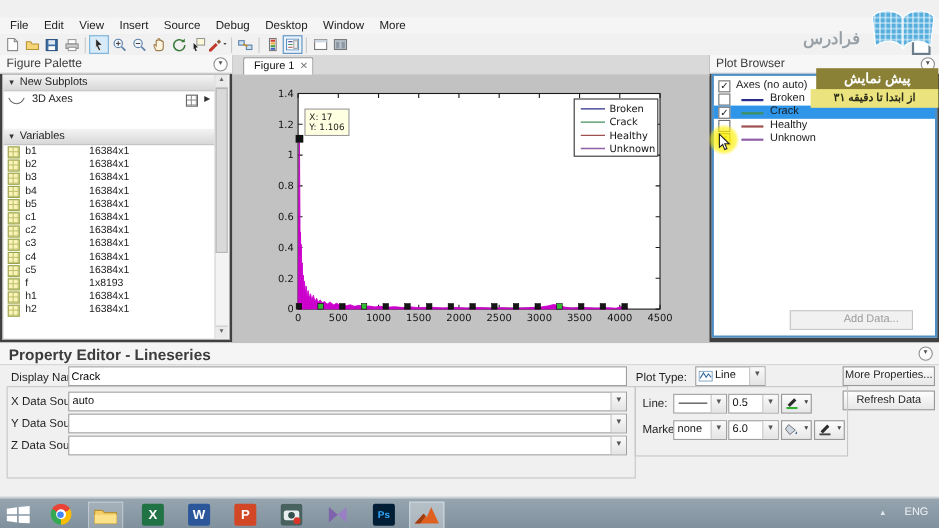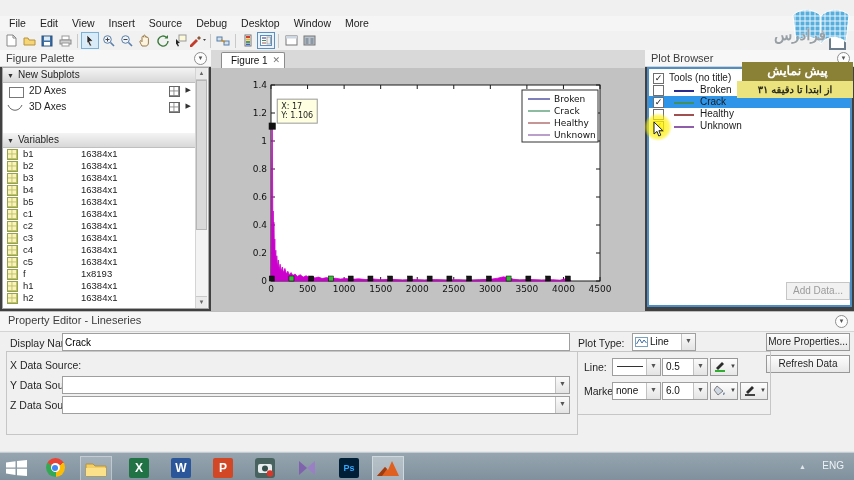--- a/index.html
+++ b/index.html
@@ -21,21 +21,21 @@
   .mright span{margin-left:6px;}
   
   .toolbar{position:absolute;left:0;top:31px;right:0;height:19px;background:#f1f1f1;border-bottom:1px solid #d7d7d7;display:flex;align-items:center;padding-left:2px;}
   .ti{width:18px;height:17px;display:flex;align-items:center;justify-content:center;position:relative;font-size:11px;color:#444;}
   .ti.on{background:#d8ebf8;border:1px solid #7ab1d8;width:16px;height:15px;}
   .ti.onb{border:1px solid #5a8fc0;background:#eaf3fb;width:16px;height:15px;}
   .tsep{width:1px;height:14px;background:#c9c9c9;margin:0 3px;}
   .tbsquare{position:absolute;right:8px;top:2px;width:13px;height:13px;background:#fff;border:2px solid #6b7d8a;}
   
   .faradars{position:absolute;right:2px;top:6px;width:122px;height:44px;z-index:30;}
-  .faradars .fatext{position:absolute;left:0;top:20px;font-size:15px;font-weight:bold;color:#98a0a6;direction:rtl;text-shadow:0 0 1px #fff;margin-left:44px;}
+  .faradars .fatext{position:absolute;left:0;top:20px;font-size:15px;font-weight:bold;color:#98a0a6;direction:rtl;text-shadow:0 0 1px #fff;}
   
   .main{position:absolute;left:0;top:50px;width:854px;height:261px;display:flex;background:#404040;}
   .panel{position:relative;}
   .palette{width:211px;}
   .center{flex:1;position:relative;}
   .browser{width:209px;}
   .phdr{height:16px;line-height:16px;font-size:11px;color:#3c3c3c;padding-left:6px;border-bottom:1px solid #d2d2d2;background:#f7f7f7;position:relative;}
   .gear{position:absolute;right:4px;top:2px;width:11px;height:11px;border:1px solid #8e8e8e;border-radius:50%;font-size:6px;line-height:10px;text-align:center;color:#555;background:#fdfdfd;}
   .palette-body{position:absolute;top:17px;left:2px;right:2px;bottom:2px;background:#fff;border:1px solid #a8a8a8;overflow:hidden;}
   .sechdr{height:14px;background:linear-gradient(#f4f4f4,#d8d8d8);border-bottom:1px solid #bfbfbf;font-size:10px;line-height:14px;color:#1f1f1f;padding-left:4px;margin-right:12px;}
@@ -67,25 +67,25 @@
   .pb-row.sel{background:#2e95e8;}
   .cb{position:absolute;left:4px;top:1px;width:9px;height:9px;background:#fff;border:1px solid #6f6f6f;font-size:9px;line-height:9px;text-align:center;color:#111;}
   .swatch{position:absolute;left:25px;top:6px;width:20px;height:2px;}
   .pb-label{position:absolute;left:51px;top:0;line-height:12px;}
   .pb-label.noswatch{left:20px;}
   .pb-pad{height:3px;}
   .glow{position:absolute;left:-5px;top:44px;width:28px;height:28px;border-radius:50%;background:radial-gradient(circle,rgba(255,240,0,.95),rgba(255,240,0,.6) 55%,rgba(255,240,0,0) 72%);pointer-events:none;}
   .cursor{position:absolute;left:4px;top:52px;z-index:6;}
   .wm1{position:absolute;left:97px;top:12px;width:111px;height:35px;background:#8a8136;color:#fff;font-weight:bold;font-size:12.5px;line-height:19px;text-align:center;direction:rtl;z-index:5;}
   .wm2{position:absolute;left:92px;top:31px;width:116px;height:17px;background:#ebe37d;color:#2c2c1a;font-weight:bold;font-size:10px;line-height:17px;text-align:center;direction:rtl;z-index:5;}
-  .adddata{position:absolute;right:0;bottom:5px;width:62px;height:16px;background:#f1f1f1;border:1px solid #c6c6c6;color:#9b9b9b;font-size:10px;line-height:15px;text-align:center;}
+  .adddata{position:absolute;right:20px;bottom:5px;width:62px;height:16px;background:#f1f1f1;border:1px solid #c6c6c6;color:#9b9b9b;font-size:10px;line-height:15px;text-align:left;padding-left:48px;}
   
   .propeditor{position:absolute;left:0;top:311px;width:854px;height:139px;background:#f0f0f0;border-top:1px solid #bdbdbd;}
   .pehdr{position:absolute;left:0;top:0;right:0;height:19px;border-bottom:1px solid #d4d4d4;background:#f5f5f5;}
-  .pehdr .t{position:absolute;left:8px;top:2px;font-size:11px;color:#3c3c3c;}
+  .pehdr .t{position:absolute;left:8px;top:2px;font-size:14px;color:#3c3c3c;font-weight:bold;}
   .lbl{position:absolute;font-size:10.5px;color:#1f1f1f;white-space:nowrap;}
   .field{position:absolute;background:#fff;border:1px solid #9f9f9f;font-size:10px;color:#111;}
   .field input{position:absolute;left:2px;top:0;right:2px;bottom:0;border:none;outline:none;font-size:10px;font-family:"Liberation Sans",sans-serif;background:transparent;width:95%;height:100%;padding:0;}
   .combo .arr{position:absolute;right:0;top:0;bottom:0;width:13px;background:linear-gradient(#fafafa,#e4e4e4);border-left:1px solid #c2c2c2;color:#555;font-size:7px;text-align:center;line-height:14px;}
   .combo .val{position:absolute;left:3px;top:1px;line-height:13px;}
   .groupbox{position:absolute;border:1px solid #c6c6c6;}
   .btn{position:absolute;background:linear-gradient(#fdfdfd,#e7e7e7);border:1px solid #989898;font-size:10px;color:#1f1f1f;text-align:center;}
   .linesample{position:absolute;left:4px;top:7px;width:26px;height:1px;background:#333;}
   .toolbtn{position:absolute;background:linear-gradient(#fdfdfd,#e7e7e7);border:1px solid #989898;}
   .toolbtn .arr{position:absolute;right:1px;top:4px;font-size:6px;color:#444;}
@@ -263,26 +263,20 @@
     </div>
 
     <div class="main">
 
       <div class="panel palette">
         <div class="phdr"><span>Figure Palette</span>
           <span class="gear">▼</span>
         </div>
         <div class="palette-body">
           <div class="sechdr"><b>▼</b><span>New Subplots</span></div>
-          <div class="sprow">
-            <span class="ax2d"></span>
-            <span class="splabel">2D Axes</span>
-            <span class="gridbtn"></span>
-              <span class="carret">▶</span>
-          </div>
           <div class="sprow">
             <svg width="16" height="10" style="position:absolute;left:4px;top:4px">
                 <path d="M1 2 C4 9,12 9,15 2" fill="none" stroke="#666"></path>
               </svg>
             <span class="splabel">3D Axes</span>
             <span class="gridbtn"></span>
               <span class="carret">▶</span>
           </div>
           <div class="gap"></div>
           <div class="sechdr"><b>▼</b><span>Variables</span></div>
@@ -462,21 +456,21 @@
 
       <div class="panel browser">
         <div class="phdr"><span>Plot Browser</span>
           <span class="gear">▼</span>
         </div>
         <div class="browser-body">
           <div class="pb-pad"></div>
           <div id="pblist">
               <div class="pb-row">
                 <span class="cb">✓</span>
-                <span class="pb-label noswatch">Tools (no title)</span>
+                <span class="pb-label noswatch">Axes (no auto)</span>
               </div>
               <div class="pb-row">
                 <span class="cb"></span>
                 <span class="swatch" style="background:#2b2b8c"></span>
                 <span class="pb-label">Broken</span>
               </div>
               <div class="pb-row sel">
                 <span class="cb">✓</span>
                 <span class="swatch" style="background:#3f8f5f"></span>
                 <span class="pb-label">Crack</span>
@@ -519,20 +513,24 @@
             <path d="M1.5 7l3-5 2.5 4 2-3 2.5 3" fill="none" stroke="#3a6ea5"></path>
           </svg>
         <span class="val" style="left:17px">Line</span>
         <span class="arr">▼</span>
       </div>
       <div class="btn" style="left:766px;top:21px;width:82px;height:16px;line-height:15px">More Properties...</div>
       <div class="btn" style="left:766px;top:43px;width:82px;height:16px;line-height:15px">Refresh Data</div>
 
       <div class="groupbox" style="left:6px;top:39px;width:570px;height:82px"></div>
       <span class="lbl" style="left:10px;top:47px">X Data Source:</span>
+      <div class="field combo" style="left:62px;top:44px;width:506px;height:16px">
+        <span class="val">auto</span>
+        <span class="arr">▼</span>
+      </div>
       <span class="lbl" style="left:10px;top:67px">Y Data Source:</span>
       <div class="field combo" style="left:62px;top:64px;width:506px;height:16px">
         <span class="val"></span>
         <span class="arr">▼</span>
       </div>
       <span class="lbl" style="left:10px;top:87px">Z Data Source:</span>
       <div class="field combo" style="left:62px;top:84px;width:506px;height:16px">
         <span class="val"></span>
         <span class="arr">▼</span>
       </div>

